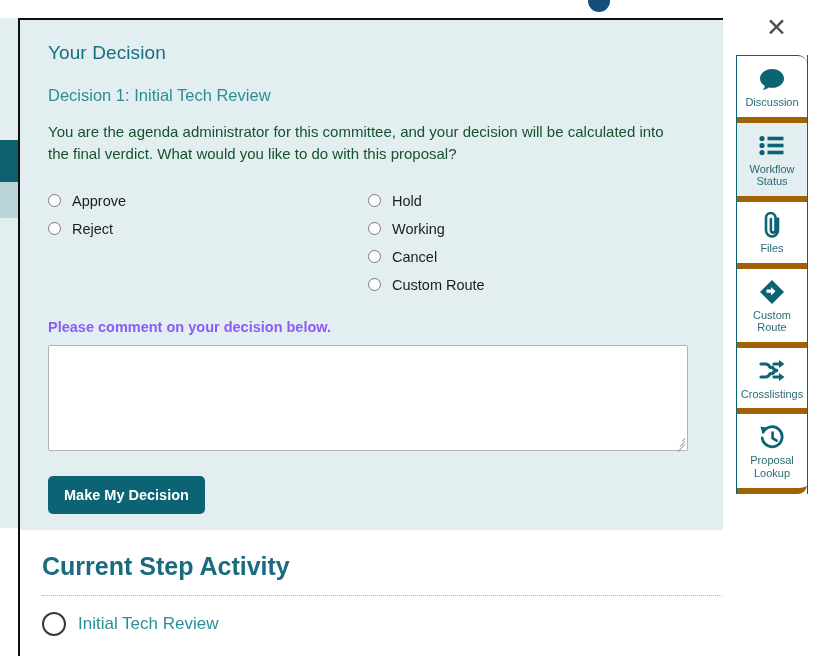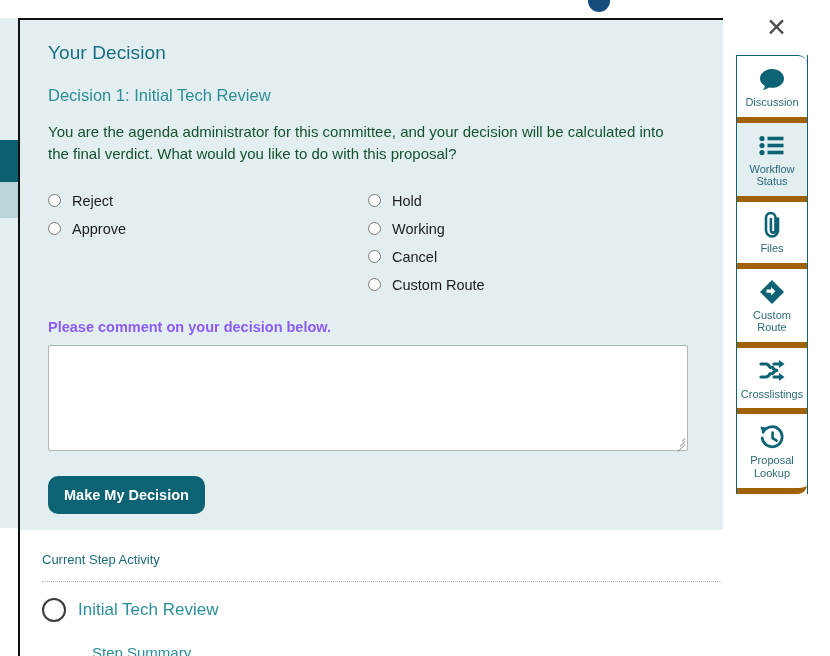--- a/index.html
+++ b/index.html
@@ -153,37 +153,37 @@
   }
   .resize-grip i:nth-child(1) { bottom: 3px;  width: 10px; }
   .resize-grip i:nth-child(2) { bottom: 6px;  width: 7px; }
   .resize-grip i:nth-child(3) { bottom: 9px;  width: 4px; }
 
   .make-btn {
     margin-top: 25px;
     background: #0c6374;
     color: #ffffff;
     border: none;
-    border-radius: 10px;
+    border-radius: 5px;
     padding: 11px 16px;
     font-family: "Liberation Sans", sans-serif;
     font-size: 14.5px;
     font-weight: bold;
     cursor: pointer;
   }
 
   
   .activity {
     background: #ffffff;
     padding: 22px 28px 0 22px;
   }
   .activity-title {
     color: #1a6b80;
-    font-size: 13px;
-    font-weight: normal;
+    font-size: 25px;
+    font-weight: bold;
     margin: 0 0 14px 0;
   }
   .dotted-divider {
     border-top: 1px dotted #a9b7bb;
     margin: 0 0 16px 0;
   }
   .activity-row {
     display: flex;
     align-items: center;
     justify-content: space-between;
@@ -299,25 +299,25 @@
       <h2 class="panel-title">Your Decision</h2>
 
       <div class="decision-subtitle">Decision 1: Initial Tech Review</div>
 
       <div class="prompt">You are the agenda administrator for this committee, and your decision will be calculated into the final verdict. What would you like to do with this proposal?</div>
 
       <div class="options">
         <div class="opt-col">
           <label class="opt-row">
             <span class="radio"></span>
+            <span class="opt-label">Approve</span>
+          </label>
+          <label class="opt-row">
+            <span class="radio"></span>
             <span class="opt-label">Reject</span>
-          </label>
-          <label class="opt-row">
-            <span class="radio"></span>
-            <span class="opt-label">Approve</span>
           </label>
         </div>
         <div class="opt-col right">
           <label class="opt-row">
             <span class="radio"></span>
             <span class="opt-label">Hold</span>
           </label>
           <label class="opt-row">
             <span class="radio"></span>
             <span class="opt-label">Working</span>

